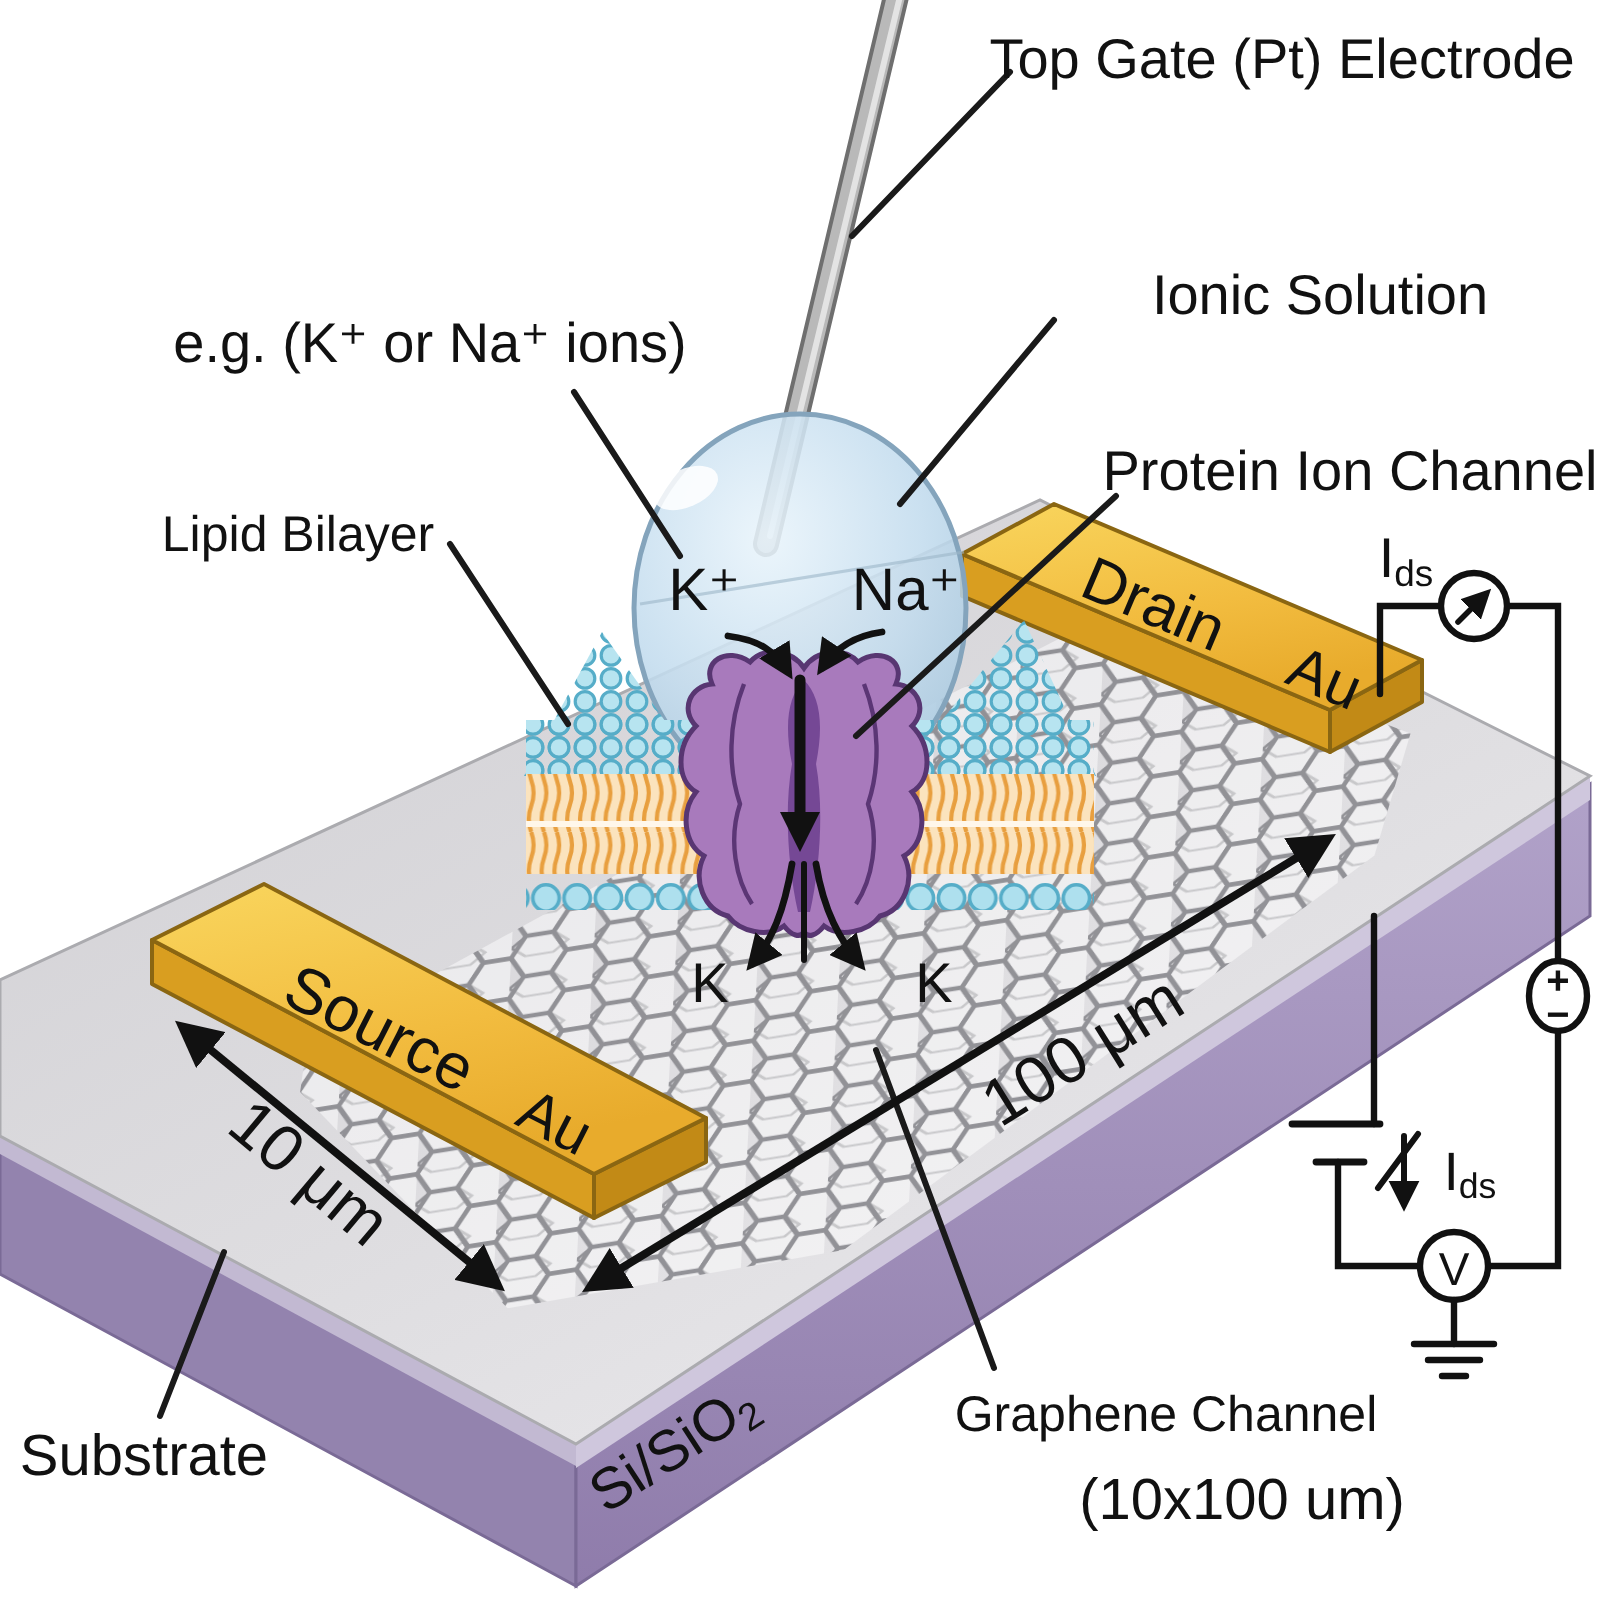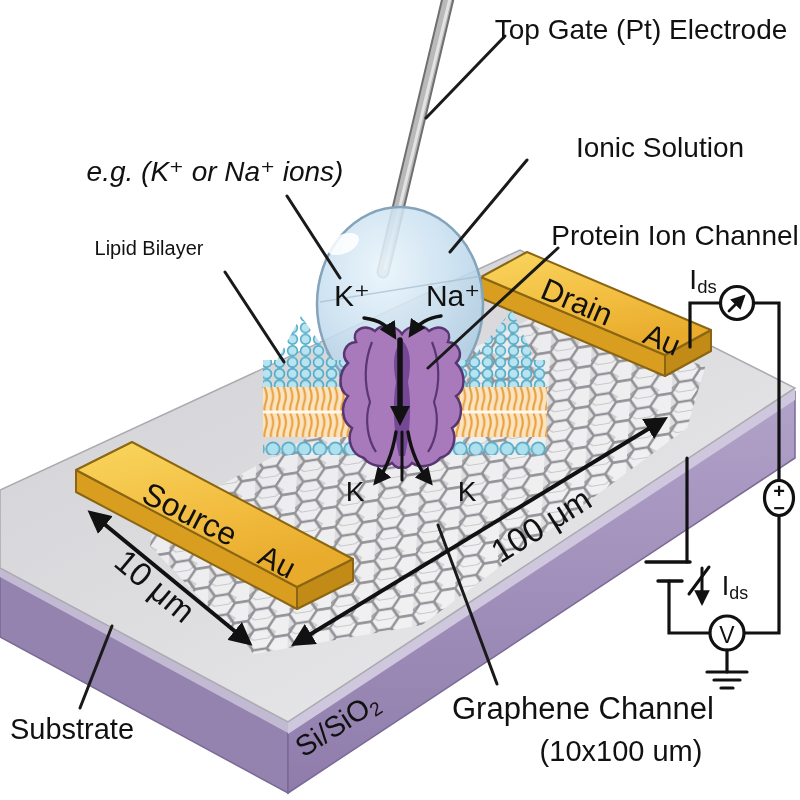--- a/index.html
+++ b/index.html
@@ -172,44 +172,44 @@
 
       <g>
         <line x1="727" y1="650" x2="727" y2="672"></line>
         <line x1="707" y1="672" x2="747" y2="672"></line>
         <line x1="714" y1="680" x2="740" y2="680"></line>
         <line x1="721" y1="688" x2="733" y2="688"></line>
       </g>
     </g>
   </svg>
 
-  <div class="lbl" style="left:215px;top:172px;font-size:28px;font-style:italic;">e.g.  (K⁺ or Na⁺ ions)</div>
+  <div class="lbl" style="left:215px;top:172px;font-size:28px;">e.g.  (K⁺ or Na⁺ ions)</div>
   <div class="lbl" style="left:641px;top:30px;font-size:28px;">Top Gate (Pt) Electrode</div>
   <div class="lbl" style="left:612px;top:148px;font-size:28px;margin-left:48px;">Ionic Solution</div>
   <div class="lbl" style="left:675px;top:236px;font-size:28px;">Protein Ion Channel</div>
-  <div class="lbl" style="left:149px;top:248px;font-size:20px;">Lipid Bilayer</div>
+  <div class="lbl" style="left:149px;top:268px;font-size:25px;">Lipid Bilayer</div>
 
   <div class="lbl" style="left:352px;top:296px;font-size:30px;">K⁺</div>
   <div class="lbl" style="left:453px;top:296px;font-size:30px;">Na⁺</div>
 
   <div class="lbl" style="left:577px;top:302px;font-size:31px;transform:translate(-50%,-50%) rotate(23deg);">Drain</div>
   <div class="lbl" style="left:662px;top:340px;font-size:30px;transform:translate(-50%,-50%) rotate(23deg);">Au</div>
   <div class="lbl" style="left:190px;top:514px;font-size:32px;transform:translate(-50%,-50%) rotate(27deg);">Source</div>
   <div class="lbl" style="left:277px;top:562px;font-size:30px;transform:translate(-50%,-50%) rotate(27deg);">Au</div>
 
   <div class="lbl" style="left:155px;top:586px;font-size:33px;transform:translate(-50%,-50%) rotate(40deg);">10 μm</div>
   <div class="lbl" style="left:541px;top:525px;font-size:33px;transform:translate(-50%,-50%) rotate(-32deg);">100 μm</div>
 
   <div class="lbl" style="left:355px;top:492px;font-size:28px;">K</div>
   <div class="lbl" style="left:467px;top:492px;font-size:28px;">K</div>
 
   <div class="lbl" style="left:72px;top:729px;font-size:29px;text-align:right;">Substrate</div>
   <div class="lbl" style="left:338px;top:726px;font-size:29px;transform:translate(-50%,-50%) rotate(-33deg);"><span>Si/SiO</span><span class="sub">2</span></div>
 
-  <div class="lbl" style="left:583px;top:708px;font-size:31px;">Graphene Channel</div>
+  <div class="lbl" style="left:583px;top:708px;font-size:25px;">Graphene Channel</div>
   <div class="lbl" style="left:577px;top:751px;font-size:29px;margin-left:44px;">(10x100 um)</div>
 
   <div class="lbl" style="left:703px;top:281px;font-size:28px;"><span>I</span><span class="sub">ds</span></div>
   <div class="lbl" style="left:735px;top:588px;font-size:27px;"><span>I</span><span class="sub">ds</span></div>
 
   <div class="lbl" style="left:779px;top:491px;font-size:20px;font-weight:bold;">+</div>
   <div class="lbl" style="left:779px;top:508px;font-size:20px;font-weight:bold;">−</div>
   <div class="lbl" style="left:727px;top:635px;font-size:23px;">V</div>
 
 </div>

